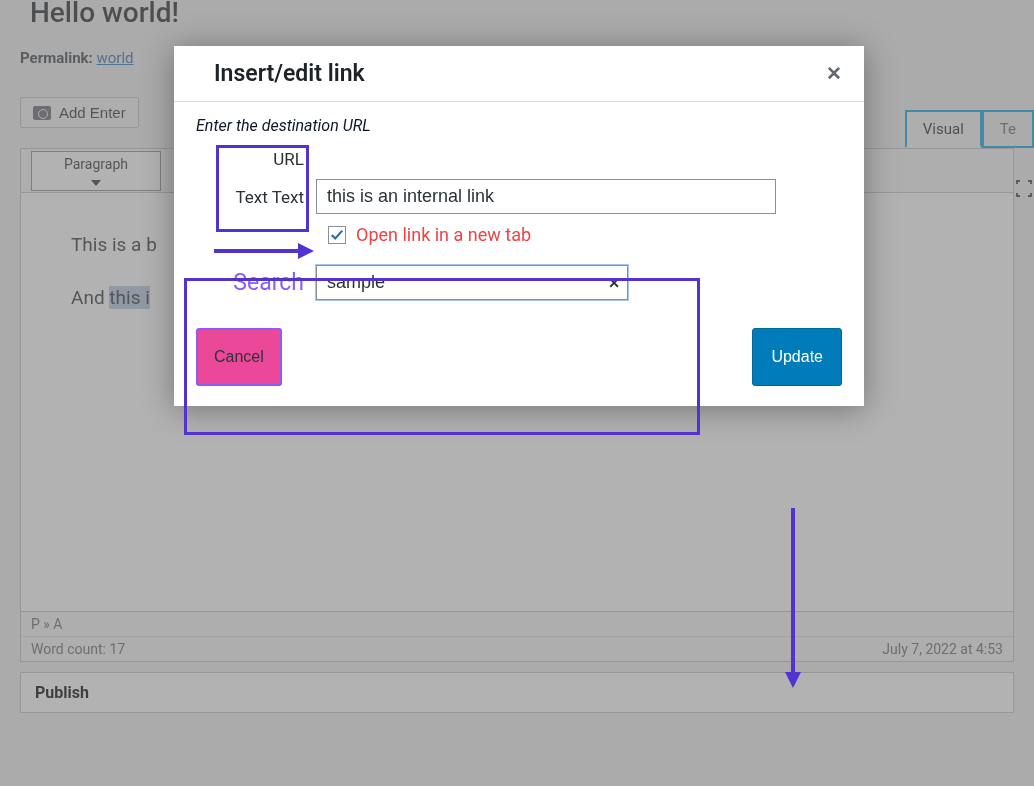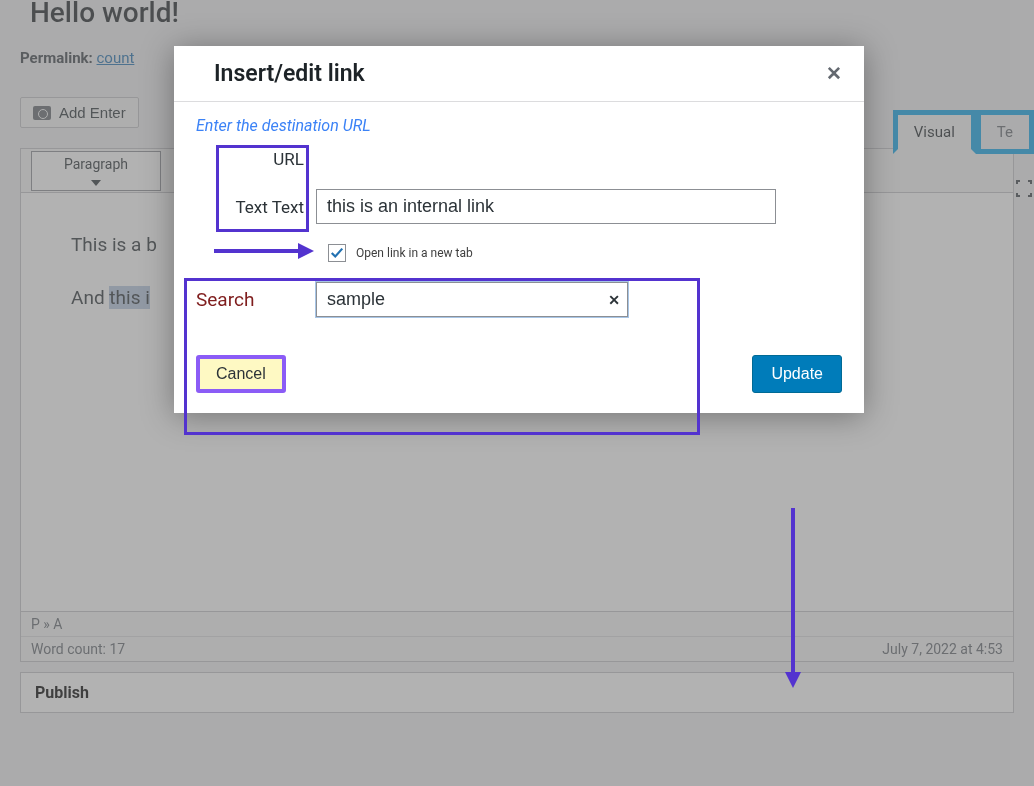--- a/index.html
+++ b/index.html
@@ -13,21 +13,21 @@
   .page-title { font-size:28px; font-weight:500; color:#1d2327; margin-top:-4px; margin-left:10px; }
   .permalink-row { margin-top:20px; font-size:15px; color:#3c434a; }
   .permalink-row a { color:#2271b1; text-decoration:underline; }
 
   .toolbar-row1 { margin-top:30px; display:flex; align-items:center; gap:12px; }
   .add-media-btn { display:inline-flex; align-items:center; gap:8px; border:1px solid #c3c4c7; background:#f6f7f7; color:#2c3338; padding:6px 12px; font-size:15px; border-radius:2px; cursor:pointer; }
   .add-media-btn .cam-icon { width:18px; height:14px; background:#646970; position:relative; border-radius:2px; }
   .add-media-btn .cam-icon::after { content:""; position:absolute; top:3px; left:5px; width:8px; height:8px; border:1px solid #f6f7f7; border-radius:50%; }
 
   .tabs-right { position:absolute; right:0px; top:110px; display:flex; }
-  .tab { border:5px solid #0ea5e9; background:#f0f0f1; color:#646970; font-size:15px; padding:8px 16px; cursor:pointer; }
+  .tab { border:2px solid #0ea5e9; background:#f0f0f1; color:#646970; font-size:15px; padding:8px 16px; cursor:pointer; }
   .tab.active { background:#f6f7f7; color:#1d2327; border-bottom-color:#f6f7f7; }
 
   .toolbar-row2 { margin-top:20px; display:flex; align-items:center; gap:14px; border:1px solid #c3c4c7; border-bottom:none; background:#f6f7f7; padding:6px 10px; height:44px; }
   .format-select { border:1px solid #8c8f94; background:#fff; color:#2c3338; padding:4px 8px; font-size:14px; display:inline-flex; align-items:center; gap:8px; width:130px; justify-content:space-between;flex-direction:column; }
   .caret { width:0; height:0; border-left:5px solid transparent; border-right:5px solid transparent; border-top:6px solid #2c3338; }
   .tb-btn { color:#3c434a; font-size:14px; display:inline-flex; align-items:center; gap:4px; }
   .tb-strike { text-decoration: line-through; font-size:13px; letter-spacing:0.5px; }
   .tb-hr { width:16px; height:3px; background:#3c434a; }
   .tb-A { font-size:17px; border-bottom:3px solid #d63638; padding:0 3px; display:inline-flex; align-items:center; gap:2px; }
 
@@ -48,64 +48,64 @@
   .publish-box { margin-top:10px; border:1px solid #c3c4c7; background:#fff; }
   .publish-box h3 { font-size:16px; font-weight:700; padding:10px 14px; }
 
   
   .modal { position:absolute; z-index:100; left:174px; top:46px; width:690px; background:#fff; box-shadow:0 3px 30px rgba(0,0,0,0.35); }
   .modal-header { display:flex; justify-content:space-between; align-items:center; padding:14px 22px 14px 40px; border-bottom:1px solid #dcdcde; }
   .modal-header h2 { font-size:23px; font-weight:600; color:#1d2327; }
   .close-x { color:#646970; font-size:19px; cursor:pointer; font-weight:bold; }
 
   .modal-body { padding:14px 22px 4px 22px; }
-  .section-label { font-style:italic; color:#3b82f6; font-size:16px; margin-bottom:14px; }
-
-  .form-row { display:flex; align-items:center; margin-bottom:20px; }
+  .section-label { font-style:italic; color:#0f172a; font-size:16px; margin-bottom:14px; }
+
+  .form-row { display:flex; align-items:center; margin-bottom:10px; }
   .form-row label { width:120px; text-align:right; padding-right:12px; font-size:17px; color:#2c3338; }
   .form-row input[type=text] { flex:1; max-width:460px; border:1px solid #8c8f94; padding:6px 10px; font-size:18px; color:#2c3338; }
   .url-input { max-width:460px; }
 
   .checkbox-row { display:flex; align-items:center; gap:10px; margin-left:132px; margin-top:6px; margin-bottom:20px; }
   .checkbox { width:18px; height:18px; border:1px solid #8c8f94; display:flex; align-items:center; justify-content:center; background:#fff; cursor:pointer; }
   .checkbox svg { width:14px; height:14px; }
-  .checkbox-label { font-size:12px; color:#404040; }
-
-  .search-row label { width:120px; text-align:left; padding-right:12px; font-size:19px; color:#7f1d1d; }
+  .checkbox-label { font-size:18px; color:#ef4444; }
+
+  .search-row label { width:120px; text-align:right; padding-right:12px; font-size:23px; color:#8b5cf6; }
   .search-input-wrap { position:relative; width:312px; }
   .search-input-wrap input { width:100%; border:1px solid #2271b1; outline:1px solid #a7c5e6; padding:6px 30px 6px 10px; font-size:18px; color:#2c3338; }
   .clear-x { position:absolute; right:8px; top:50%; transform:translateY(-50%); color:#2c3338; font-size:14px; font-weight:bold; cursor:pointer; }
 
   .results { border:1px solid #dcdcde; margin-top:14px; height:280px; overflow:auto; }
   .result-row { display:flex; justify-content:space-between; align-items:center; padding:10px 14px; background:#ececec; cursor:pointer; }
   .result-title { font-weight:700; font-size:17px; color:#2c3338; }
   .result-type { font-size:13px; color:#646970; letter-spacing:0.5px; }
 
   .modal-footer { padding:14px 22px 20px 22px; display:flex; justify-content:space-between; }
-  .btn-cancel { border:4px solid #8b5cf6; background:#fef9c3; color:#2c3338; padding:6px 16px; font-size:16px; border-radius:3px; cursor:pointer; }
+  .btn-cancel { border:2px solid #8b5cf6; background:#ec4899; color:#2c3338; padding:18px 16px; font-size:16px; border-radius:3px; cursor:pointer; }
   .btn-update { border:1px solid #006a95; background:#007cba; color:#fff; padding:7px 18px; font-size:16px; border-radius:3px; cursor:pointer; }
 
   
   .anno-box1 { position:absolute; z-index:110; left:216px; top:145px; width:93px; height:87px; border:3px solid #5333cf; pointer-events:none; }
   .anno-box2 { position:absolute; z-index:110; left:184px; top:278px; width:516px; height:157px; border:3px solid #5333cf; pointer-events:none; }
   .anno-arrow1 { position:absolute; z-index:110; left:214px; top:244px; width:100px; height:14px; pointer-events:none; }
   .anno-arrow1::before { content:""; position:absolute; left:0; top:5px; width:84px; height:4px; background:#5333cf; }
   .anno-arrow1::after { content:""; position:absolute; right:0; top:-1px; width:0; height:0; border-top:8px solid transparent; border-bottom:8px solid transparent; border-left:16px solid #5333cf; }
   .anno-arrow2 { position:absolute; z-index:110; left:786px; top:508px; width:14px; height:180px; pointer-events:none; }
   .anno-arrow2::before { content:""; position:absolute; left:5px; top:0; width:4px; height:164px; background:#5333cf; }
   .anno-arrow2::after { content:""; position:absolute; left:-1px; bottom:0; width:0; height:0; border-left:8px solid transparent; border-right:8px solid transparent; border-top:16px solid #5333cf; }
 </style>
 </head>
 <body>
 
 <div class="editor-wrap">
   <h1 class="page-title">Hello world!</h1>
   <div class="permalink-row">
     <strong>Permalink:</strong>
-    <a href="#">count</a>
+    <a href="#">world</a>
   </div>
 
   <div class="toolbar-row1">
     <button class="add-media-btn">
       <span class="cam-icon"></span>
       <span>Add Enter</span>
     </button>
   </div>
 
   <div class="tabs-right">

